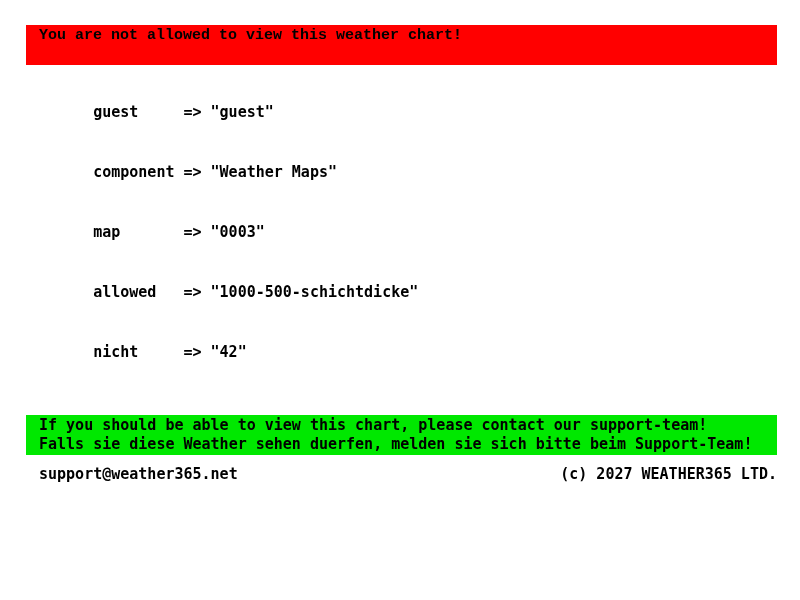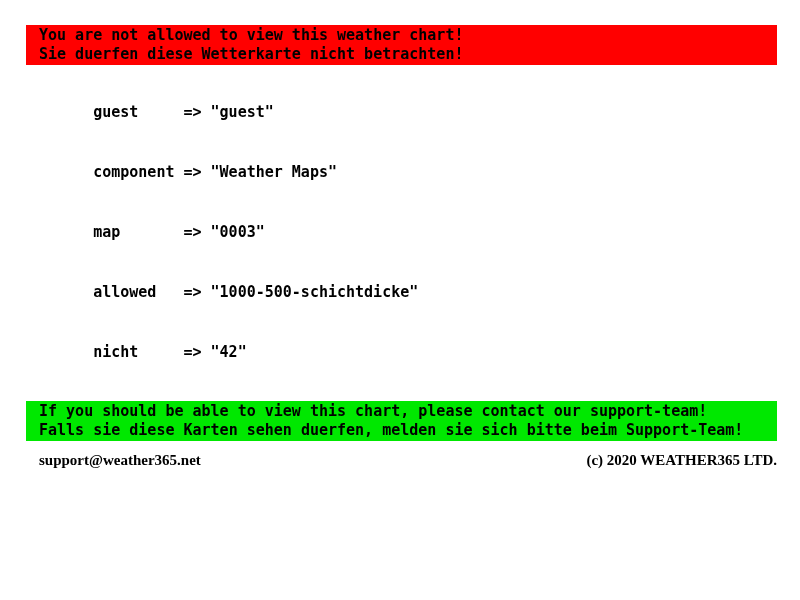--- a/index.html
+++ b/index.html
@@ -25,24 +25,25 @@
     box-sizing: border-box;
     width: 751px;
     height: 40px;
     padding: 1px 13px 0 13px;
     line-height: 19px;
     white-space: nowrap;
     overflow: hidden;
   }
   .banner-error {
     background: #ff0000;
+    font-family: Liberation Mono, monospace;
   }
   .banner-support {
     background: #00e800;
-    margin-top: 19px;
+    margin-top: 33px;
   }
   .params {
     margin: 17px 0 0 13px;
     line-height: 20px;
   }
   .kv-row {
     white-space: pre;
   }
   .kv-key {
     display: inline-block;
@@ -55,31 +56,29 @@
     margin-right: 1ch;
   }
   .footer {
     display: flex;
     justify-content: space-between;
     align-items: baseline;
     margin-top: 9px;
     padding-left: 13px;
     line-height: 20px;
     width: 738px;
-    font-family: Liberation Serif, serif;
   }
 </style>
 </head>
 <body>
 
 <div class="page">
 
   <div class="banner banner-error">
     <div>You are not allowed to view this weather chart!</div>
-    <div>Sie duerfen diese Wetterkarte nicht betrachten!</div>
   </div>
 
   <div class="params">
     <div class="kv-row">
       <span class="kv-key">guest</span><span class="kv-arrow">=&gt;</span><span class="kv-value">"guest"</span>
     </div>
     <div class="kv-row">
       <span class="kv-key">component</span><span class="kv-arrow">=&gt;</span><span class="kv-value">"Weather Maps"</span>
     </div>
     <div class="kv-row">
@@ -88,21 +87,21 @@
     <div class="kv-row">
       <span class="kv-key">allowed</span><span class="kv-arrow">=&gt;</span><span class="kv-value">"1000-500-schichtdicke"</span>
     </div>
     <div class="kv-row">
       <span class="kv-key">nicht</span><span class="kv-arrow">=&gt;</span><span class="kv-value">"42"</span>
     </div>
   </div>
 
   <div class="banner banner-support">
     <div>If you should be able to view this chart, please contact our support-team!</div>
-    <div>Falls sie diese Karten sehen duerfen, melden sie sich bitte beim Support-Team!</div>
+    <div>Falls sie diese Weather sehen duerfen, melden sie sich bitte beim Support-Team!</div>
   </div>
 
   <div class="footer">
     <span>support@weather365.net</span>
-    <span>(c) 2020 WEATHER365 LTD.</span>
+    <span>(c) 2027 WEATHER365 LTD.</span>
   </div>
 
 </div>
 
 </body></html>

